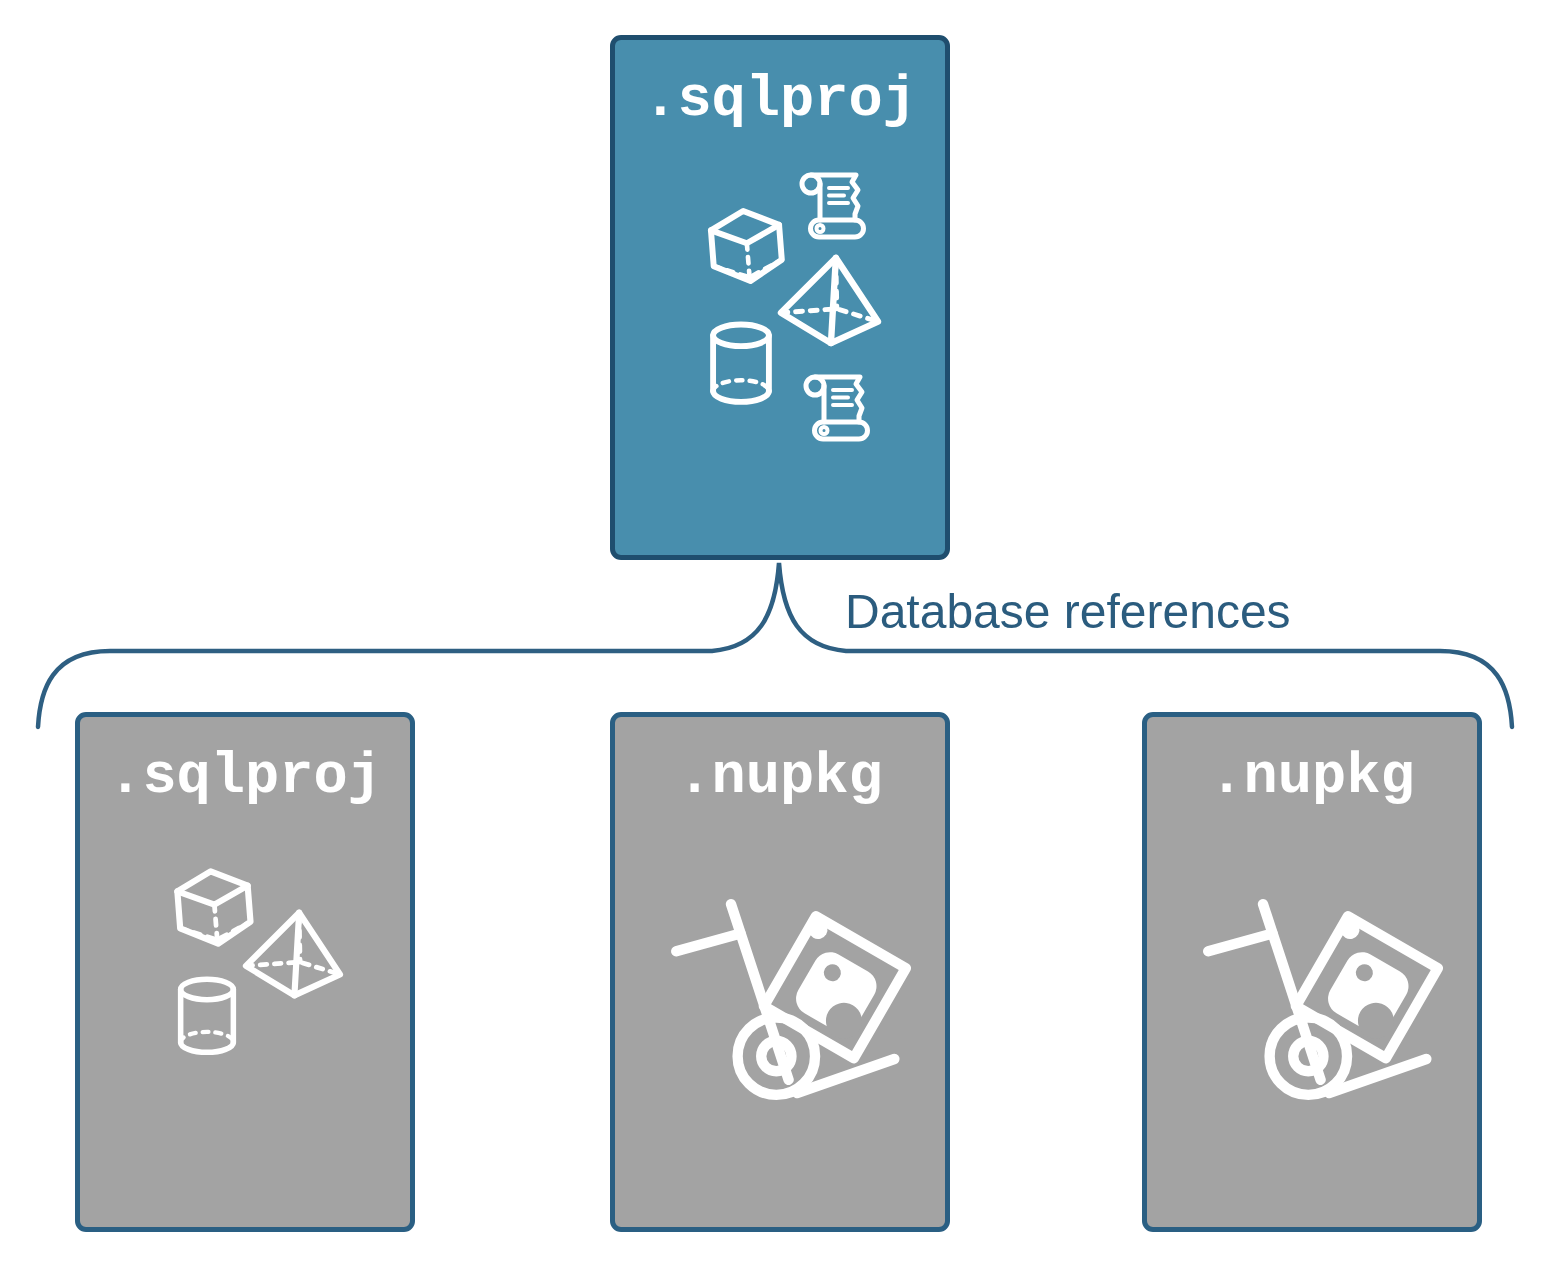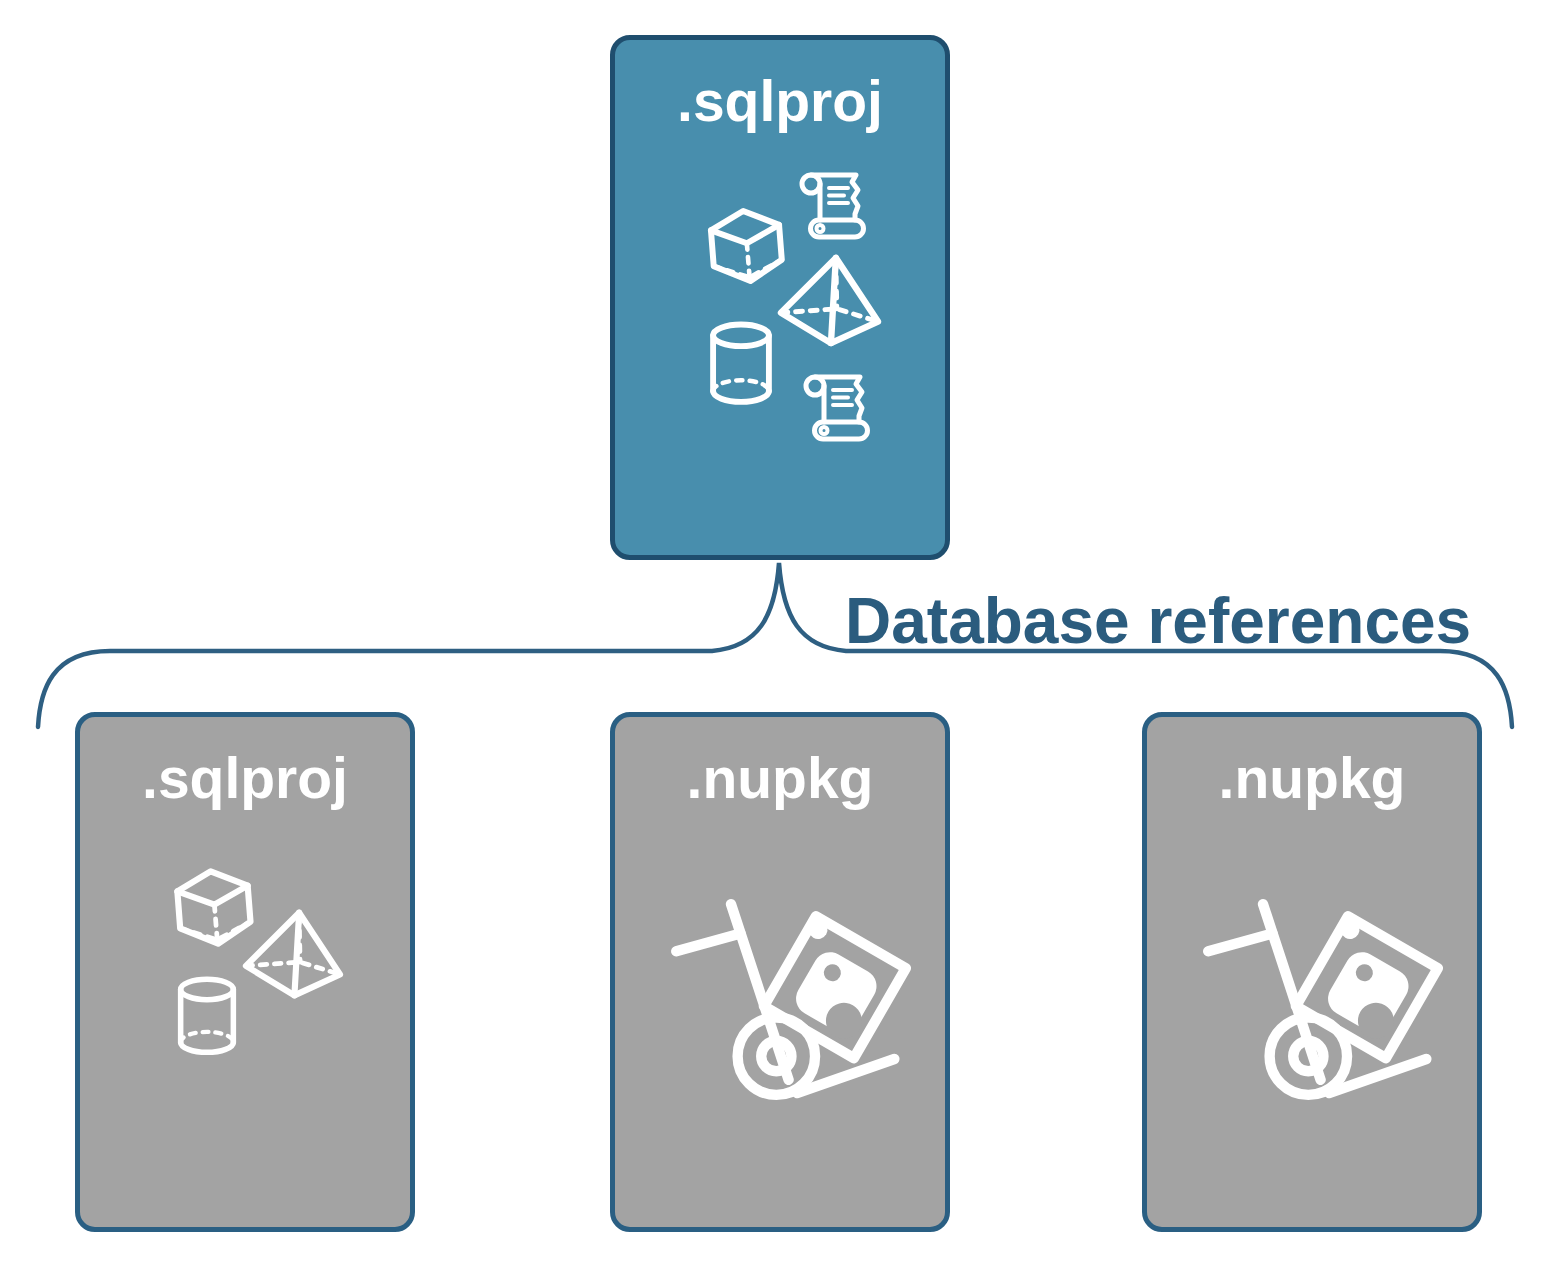--- a/index.html
+++ b/index.html
@@ -1,33 +1,33 @@
 <!DOCTYPE html>
 <html><head>
 <meta charset="utf-8">
 <style>
   html,body{margin:0;padding:0;background:#ffffff;}
   .stage{
     position:relative;width:1566px;height:1274px;background:#ffffff;overflow:hidden;
     font-family:"Liberation Sans", sans-serif;
   }
   .card{
-    position:absolute;border-radius:20px;border:5px solid #000000;box-sizing:border-box;
+    position:absolute;border-radius:11px;border:5px solid #000000;box-sizing:border-box;font-family:Liberation Mono, monospace;
   }
   .card.blue{background:#488EAD;border-color:#1F4E6E;}
   .card.gray{background:#A3A3A3;border-color:#2A5F83;}
   .card-title{
     position:absolute;left:0;right:0;top:28px;text-align:center;
     color:#ffffff;font-weight:bold;font-size:57px;letter-spacing:0px;
   }
   .icon{position:absolute;}
   .connector-svg{position:absolute;left:0;top:0;width:1566px;height:1274px;pointer-events:none;}
   .connector-label{
     position:absolute;left:845px;top:584px;
-    color:#2B5C7E;font-weight:bold;font-size:64px;white-space:nowrap;
+    color:#2B5C7E;font-weight:normal;font-size:48px;white-space:nowrap;
   }
   .defs{position:absolute;width:0;height:0;overflow:hidden;}
 </style>
 </head>
 <body>
 
 <div class="stage">
 
   <svg class="defs" aria-hidden="true">
     <defs>

